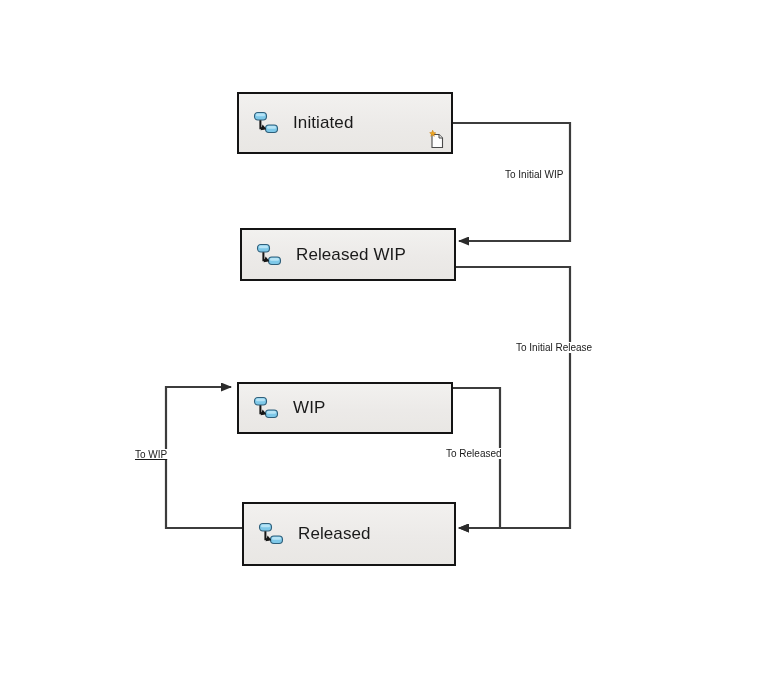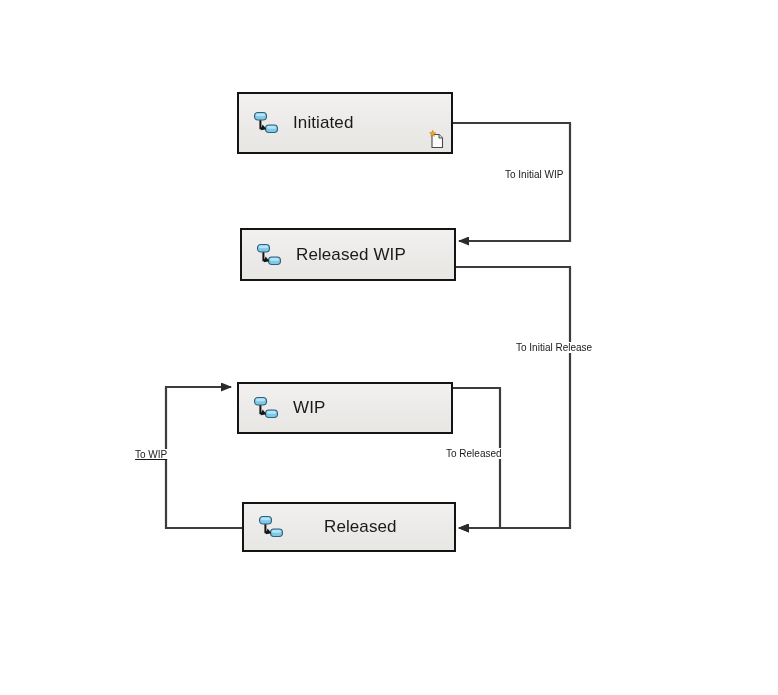--- a/index.html
+++ b/index.html
@@ -127,21 +127,21 @@
         <rect x="3" y="2.6" width="9" height="2.6" rx="1.3" ry="1.3" fill="#b6e3f5"></rect>
         <rect x="12.5" y="14" width="12" height="7.5" rx="3.4" ry="3.4" fill="#7ec8e8" stroke="#2f5f7a" stroke-width="1.1"></rect>
         <rect x="14" y="15.1" width="9" height="2.6" rx="1.3" ry="1.3" fill="#b6e3f5"></rect>
         <path d="M7.4,9.2 L7.4,17.2 L11.3,17.2" fill="none" stroke="#161616" stroke-width="2"></path>
         <path d="M9.6,13.4 L13.4,18.2 L7.6,19.2 Z" fill="#161616"></path>
       </svg>
     </span>
     <span class="state-label">WIP</span>
   </div>
 
-  <div class="state-box" id="node-3" style="left: 242px; top: 502px; width: 214px; height: 50px; gap: 26px;">
+  <div class="state-box" id="node-3" style="left: 242px; top: 502px; width: 214px; height: 64px;">
     <span class="state-icon">
       <svg viewBox="0 0 26 24" width="26" height="24" xmlns="http://www.w3.org/2000/svg">
         <rect x="1.5" y="1.5" width="12" height="7.5" rx="3.4" ry="3.4" fill="#7ec8e8" stroke="#2f5f7a" stroke-width="1.1"></rect>
         <rect x="3" y="2.6" width="9" height="2.6" rx="1.3" ry="1.3" fill="#b6e3f5"></rect>
         <rect x="12.5" y="14" width="12" height="7.5" rx="3.4" ry="3.4" fill="#7ec8e8" stroke="#2f5f7a" stroke-width="1.1"></rect>
         <rect x="14" y="15.1" width="9" height="2.6" rx="1.3" ry="1.3" fill="#b6e3f5"></rect>
         <path d="M7.4,9.2 L7.4,17.2 L11.3,17.2" fill="none" stroke="#161616" stroke-width="2"></path>
         <path d="M9.6,13.4 L13.4,18.2 L7.6,19.2 Z" fill="#161616"></path>
       </svg>
     </span>

